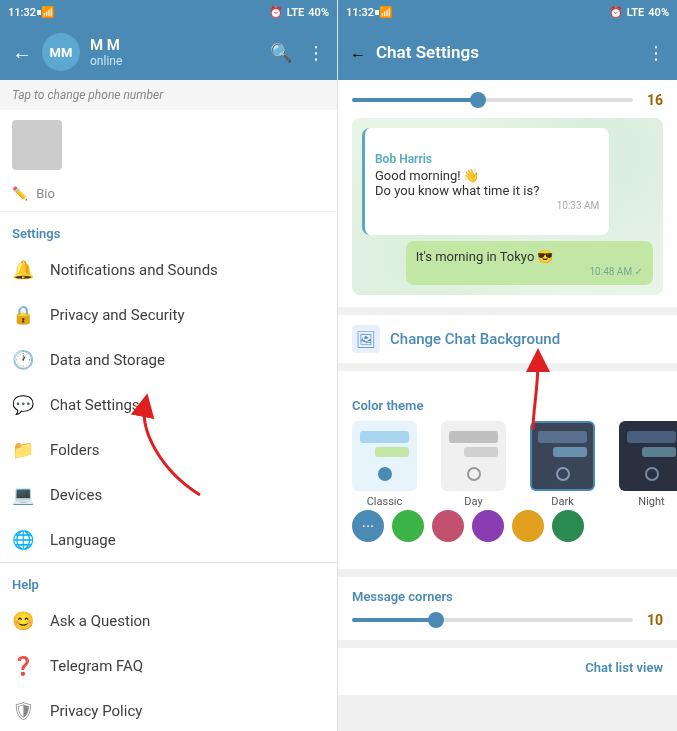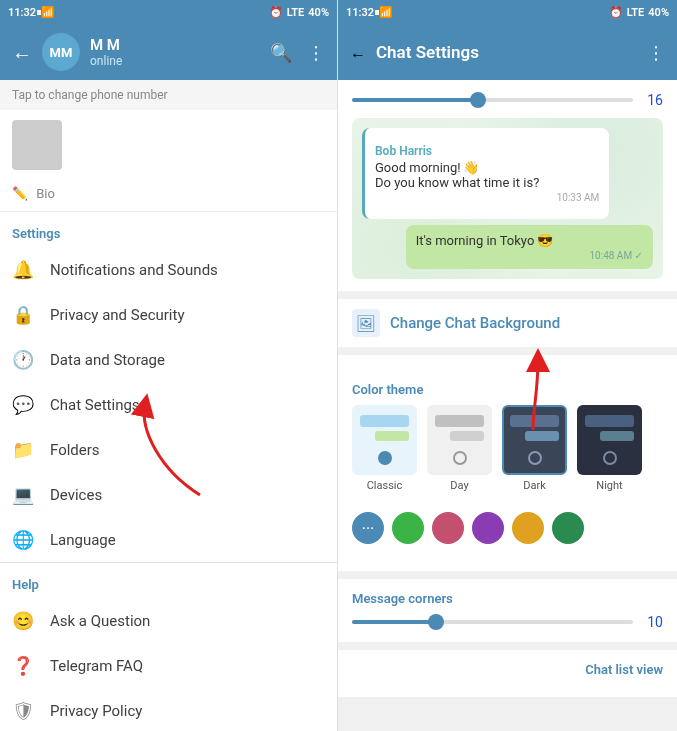--- a/index.html
+++ b/index.html
@@ -102,20 +102,21 @@
       flex: 1;
       overflow-y: auto;
       padding-bottom: 10px;
     }
 
     .profile-banner {
       background: #f5f5f5;
       padding: 8px 12px;
       font-size: 12px;
       color: #888;
+      font-style: italic;
     }
 
     .profile-image-area {
       display: flex;
       align-items: center;
       padding: 10px 12px;
       gap: 12px;
     }
     .profile-thumb {
       width: 50px;
@@ -222,42 +223,42 @@
       width: 16px;
       height: 16px;
       background: #4a8ab5;
       border-radius: 50%;
       position: absolute;
       top: -6px;
       left: calc(45% - 8px);
     }
     .slider-value {
       font-size: 14px;
-      color: #1d4ed8;
-      font-weight: 400;
+      color: #a16207;
+      font-weight: 700;
       min-width: 20px;
       text-align: right;
     }
 
     
     .message-preview {
       background: #e8f4e8;
       border-radius: 8px;
       padding: 10px;
       margin-top: 10px;
       position: relative;
       min-height: 80px;
       background-image: 
         radial-gradient(circle at 20% 80%, rgba(200,230,200,0.4) 0%, transparent 50%),
         radial-gradient(circle at 80% 20%, rgba(180,220,200,0.3) 0%, transparent 50%);
     }
     .incoming-bubble {
       background: #fff;
       border-radius: 8px;
-      padding: 16px 10px;
+      padding: 24px 10px;
       max-width: 85%;
       margin-bottom: 6px;
       border-left: 3px solid #5ab;
     }
     .bubble-sender {
       font-size: 12px;
       font-weight: 600;
       color: #5ab;
       margin-bottom: 2px;
     }
@@ -319,22 +320,22 @@
 
     
     .color-theme-section {
       background: #fff;
       padding: 27px 14px;
       margin-bottom: 8px;
     }
 
     .theme-options {
       display: flex;
-      gap: 10px;
-      margin-bottom: 20px;
+      gap: 24px;
+      margin-bottom: 2px;
     }
     .theme-option {
       display: flex;
       flex-direction: column;
       align-items: center;
       gap: 4px;
       cursor: pointer;
     }
     .theme-preview {
       width: 65px;

